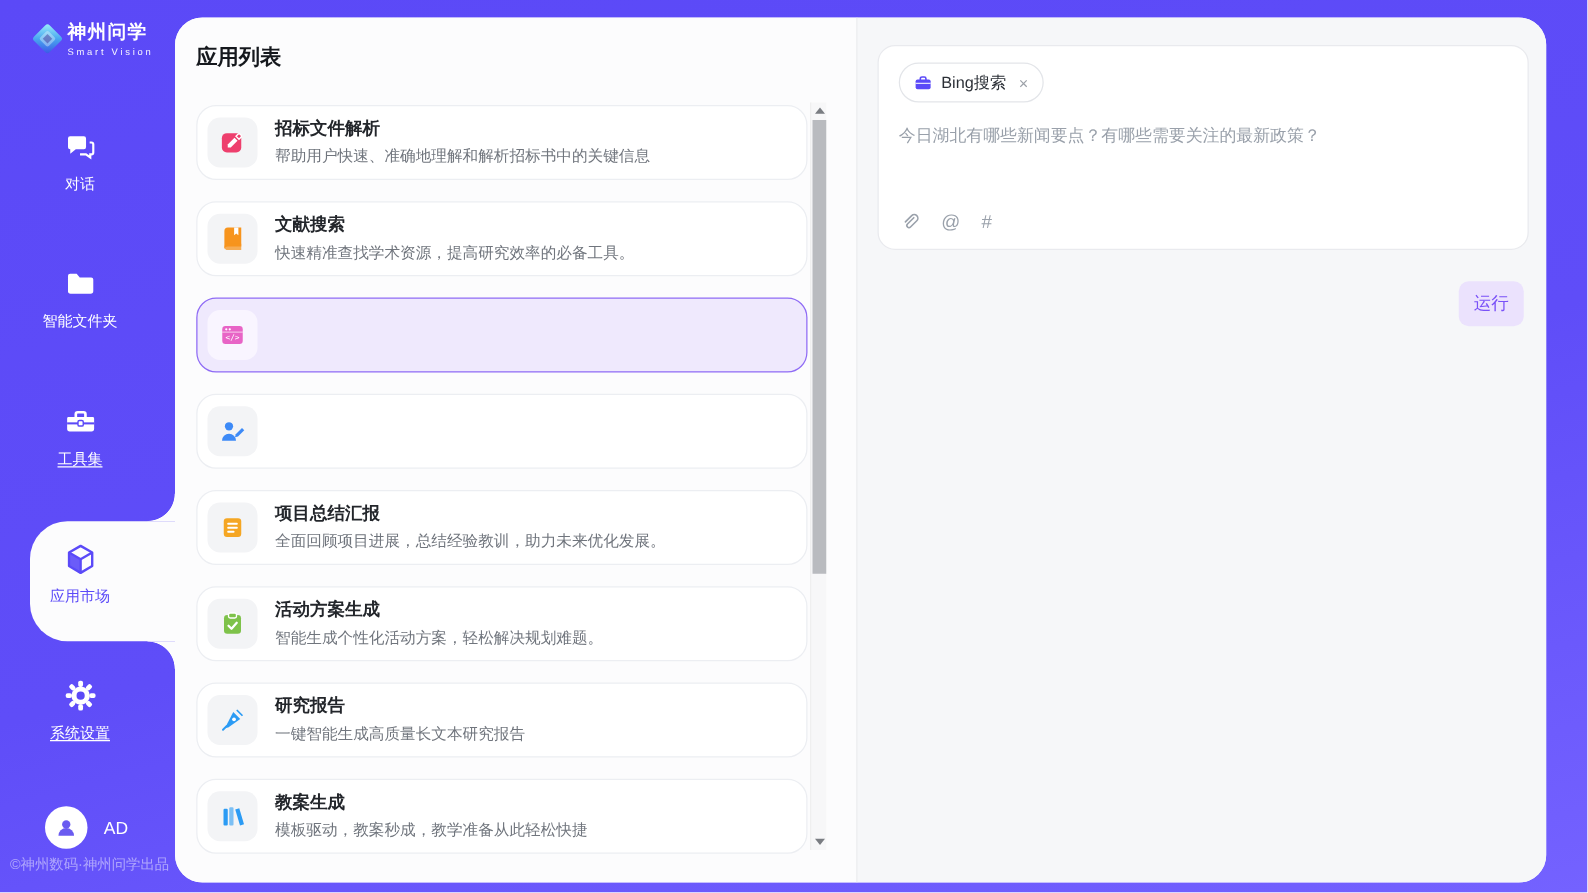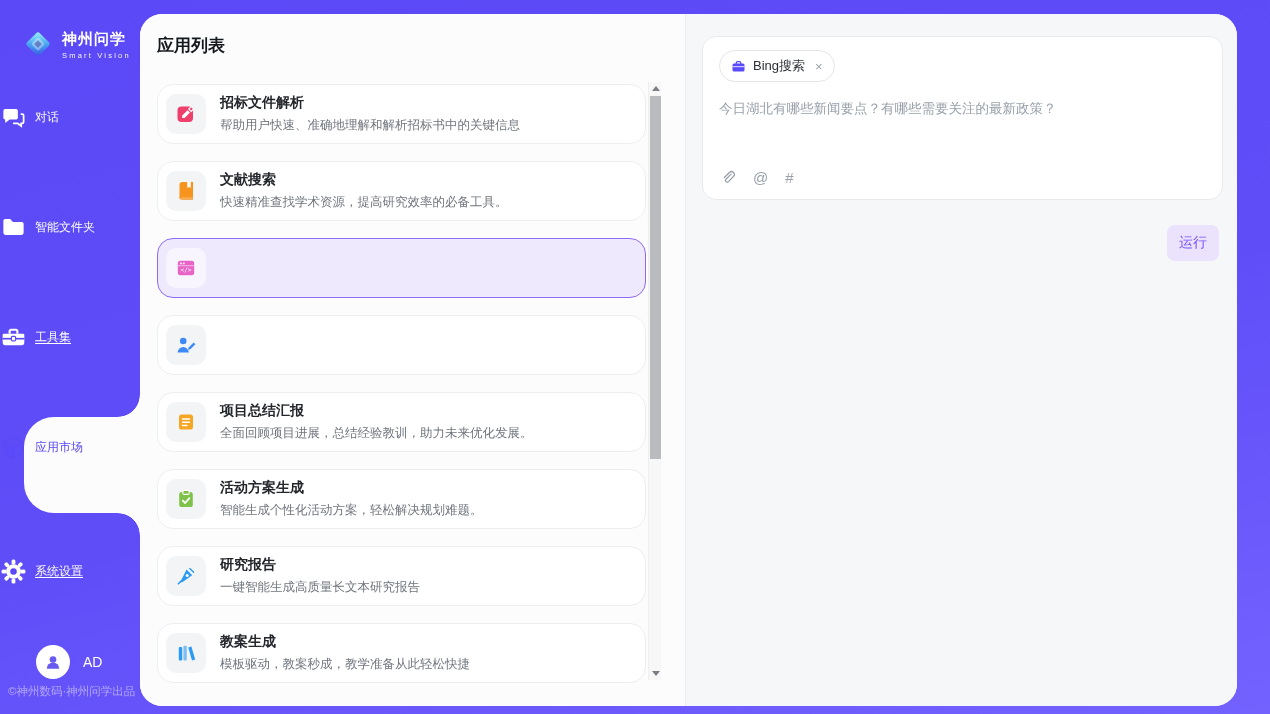--- a/index.html
+++ b/index.html
@@ -3,27 +3,27 @@
 <meta charset="utf-8">
 <style>
   * { margin:0; padding:0; box-sizing:border-box; }
   html,body { width:1270px; height:714px; overflow:hidden;
     font-family:"Liberation Sans","DejaVu Sans",sans-serif; }
   .screen { position:relative; width:1270px; height:714px;
     background:linear-gradient(165deg,#5b49f7 0%,#5f4df8 55%,#7462ff 100%); }
 
   
   .sidebar { position:absolute; left:0; top:0; width:140px; height:714px; z-index:2; }
-  .logo { display:flex; align-items:flex-end; gap:8px; padding:15px 0 0 22px; color:#fff;margin-top:13px; }
+  .logo { display:flex; align-items:center; gap:0; padding:15px 0 0 22px; color:#fff; }
   .logo-ic { width:32px; height:32px; flex:0 0 auto; }
   .logo-title { font-size:15px; font-weight:700; letter-spacing:1px; }
   .logo-sub { font-size:7.5px; letter-spacing:2.2px; margin-top:2px; opacity:.95; }
 
   .side-nav { position:absolute; inset:0; }
-  .side-item { position:absolute; left:0; width:128px; display:flex; 
+  .side-item { position:absolute; left:0; width:128px; display:flex; flex-direction:column;
     align-items:center; gap:8px; color:#fff; font-size:12px; cursor:pointer; z-index:3; }
   .side-item .nav-ic { width:27px; height:27px; display:block; }
   .side-item .lbl.u { text-decoration:underline; text-underline-offset:2px; }
   .side-item.selected { color:#5b4af8; }
   .side-pill { position:absolute; left:24px; right:0; top:417px; height:96px;
     background:#fcfcfd; border-radius:30px 0 0 30px; z-index:2; }
   .side-pill::before { content:""; position:absolute; top:-22px; right:0; width:22px; height:22px;
     background:radial-gradient(circle at 0 0, rgba(0,0,0,0) 21.4px, #fcfcfd 22px); }
   .side-pill::after { content:""; position:absolute; bottom:-22px; right:0; width:22px; height:22px;
     background:radial-gradient(circle at 0 100%, rgba(0,0,0,0) 21.4px, #fcfcfd 22px); }
@@ -138,21 +138,21 @@
         </div>
         <div class="side-pill"></div>
         <div class="side-item selected" style="top: 434px;">
           <span class="nav-ic"><svg viewBox="0 0 28 28" fill="none" stroke="currentColor" stroke-width="2" stroke-linejoin="round">
               <path d="M14 2.8l9.6 5.5v11.2L14 25.2l-9.6-5.7V8.3z"></path>
               <path d="M4.4 8.3L14 13.9l9.6-5.6M14 13.9v11.3"></path>
               <path fill="currentColor" stroke="none" opacity=".9" d="M4.4 8.3L14 13.9v11.3l-9.6-5.7z"></path>
             </svg></span>
           <span class="lbl">应用市场</span>
         </div>
-        <div class="side-item" style="top: 558px;">
+        <div class="side-item" style="top: 543px;">
           <span class="nav-ic"><svg viewBox="0 0 28 28">
               <g fill="currentColor">
                 <circle cx="14" cy="14" r="7.6"></circle>
                 <g>
                   <rect x="12" y="1.6" width="4" height="5.2" rx="1.6"></rect>
                   <rect x="12" y="21.2" width="4" height="5.2" rx="1.6"></rect>
                   <rect x="1.6" y="12" width="5.2" height="4" rx="1.6"></rect>
                   <rect x="21.2" y="12" width="5.2" height="4" rx="1.6"></rect>
                 </g>
                 <g transform="rotate(45 14 14)">

